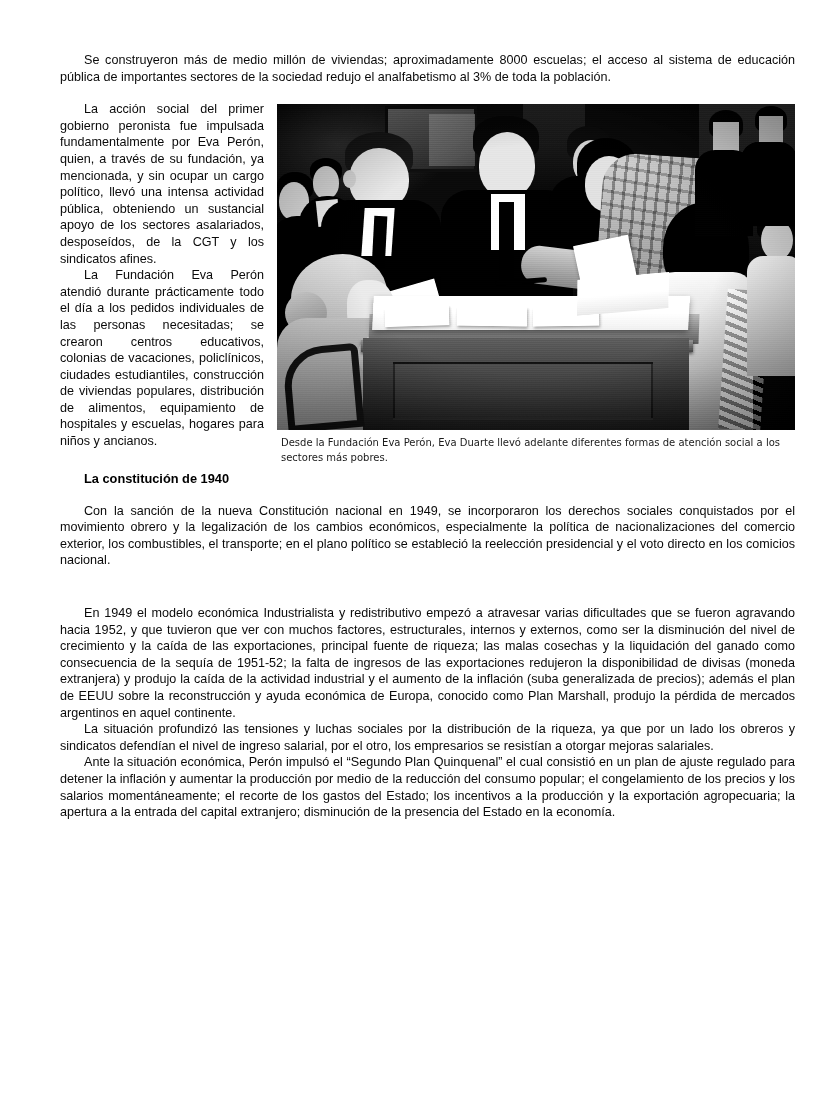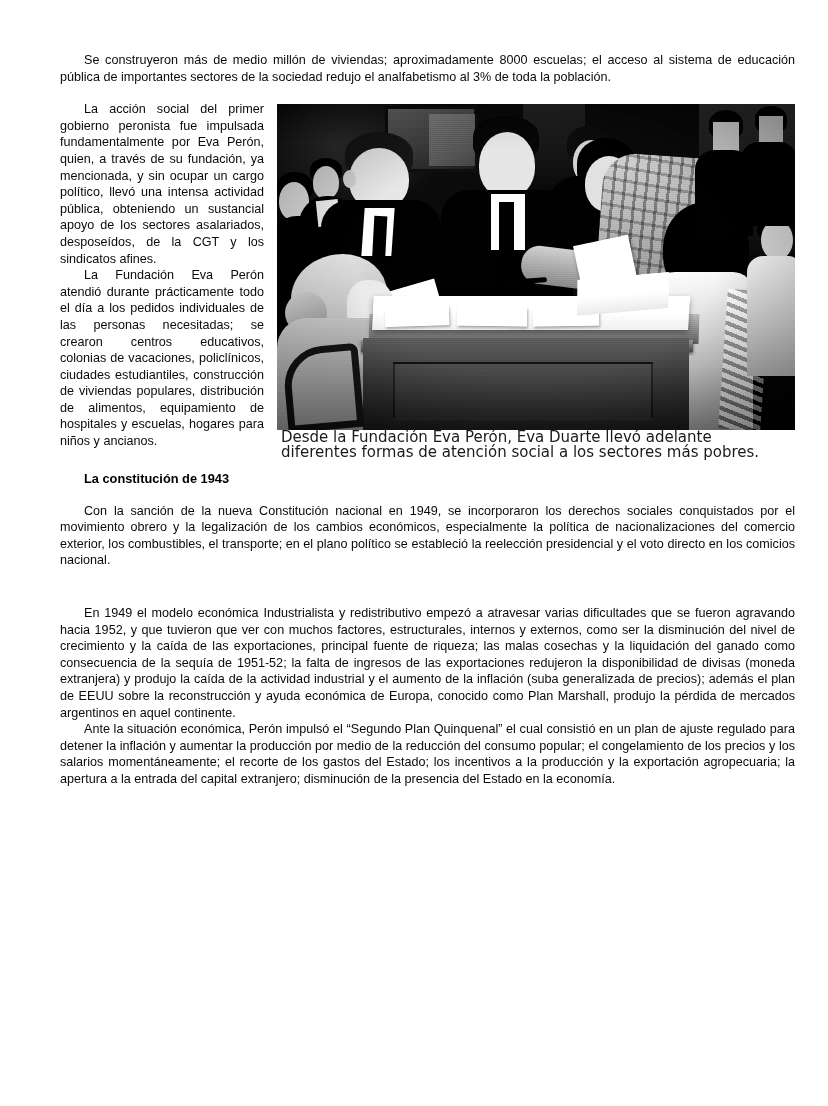--- a/index.html
+++ b/index.html
@@ -309,24 +309,24 @@
     pointer-events:none;
   }
   .vignette {
     position:absolute; inset:0;
     background: radial-gradient(ellipse 78% 78% at 50% 48%, rgba(0,0,0,0) 45%, rgba(0,0,0,.42) 100%);
     pointer-events:none;
   }
 
   .caption {
     font-family: "DejaVu Sans", sans-serif;
-    font-size: 15px;
+    font-size: 10px;
     line-height: 14.5px;
     color: #1a1a1a;
-    margin: 0 0 0 4px;
+    margin: 6px 0 0 4px;
     width: 500px;
   }
 </style>
 </head>
 <body>
 
 <div class="page">
 
   <p class="body-text indent">Se construyeron más de medio millón de viviendas; aproximadamente 8000 escuelas; el acceso al sistema de educación pública de importantes sectores de la sociedad redujo el analfabetismo al 3% de toda la población.</p>
 
@@ -413,29 +413,30 @@
     </div>
     <figcaption class="caption">Desde la Fundación Eva Perón, Eva Duarte llevó adelante diferentes formas de atención social a los sectores más pobres.</figcaption>
   </figure>
 
   <p class="body-text indent">La acción social del primer gobierno peronista fue impulsada fundamentalmente por Eva Perón, quien, a través de su fundación, ya mencionada, y sin ocupar un cargo político, llevó una intensa actividad pública, obteniendo un sustancial apoyo de los sectores asalariados, desposeídos, de la CGT y los sindicatos afines.</p>
 
   <p class="body-text indent">La Fundación Eva Perón atendió durante prácticamente todo el día a los pedidos individuales de las personas necesitadas; se crearon centros educativos, colonias de vacaciones, policlínicos, ciudades estudiantiles, construcción de viviendas populares, distribución de alimentos, equipamiento de hospitales y escuelas, hogares para niños y ancianos.</p>
 
   <div class="gap-lg"></div>
 
-  <h2 class="heading">La constitución de 1943</h2>
+  <h2 class="heading">La constitución de 1940</h2>
 
   <div class="gap-md"></div>
 
   <p class="body-text indent">Con la sanción de la nueva Constitución nacional en 1949, se incorporaron los derechos sociales conquistados por el movimiento obrero y la legalización de los cambios económicos, especialmente la política de nacionalizaciones del comercio exterior, los combustibles, el transporte; en el plano político se estableció la reelección presidencial y el voto directo en los comicios nacional.</p>
 
   <div class="gap-lg"></div>
 
 
   <div class="gap-md"></div>
 
   <p class="body-text indent">En 1949 el modelo económica Industrialista y redistributivo empezó a atravesar varias dificultades que se fueron agravando hacia 1952, y que tuvieron que ver con muchos factores, estructurales, internos y externos, como ser la disminución del nivel de crecimiento y la caída de las exportaciones, principal fuente de riqueza; las malas cosechas y la liquidación del ganado como consecuencia de la sequía de 1951-52; la falta de ingresos de las exportaciones redujeron la disponibilidad de divisas (moneda extranjera) y produjo la caída de la actividad industrial y el aumento de la inflación (suba generalizada de precios); además el plan de EEUU sobre la reconstrucción y ayuda económica de Europa, conocido como Plan Marshall, produjo la pérdida de mercados argentinos en aquel continente.</p>
 
+  <p class="body-text indent">La situación profundizó las tensiones y luchas sociales por la distribución de la riqueza, ya que por un lado los obreros y sindicatos defendían el nivel de ingreso salarial, por el otro, los empresarios se resistían a otorgar mejoras salariales.</p>
 
   <p class="body-text indent">Ante la situación económica, Perón impulsó el “Segundo Plan Quinquenal” el cual consistió en un plan de ajuste regulado para detener la inflación y aumentar la producción por medio de la reducción del consumo popular; el congelamiento de los precios y los salarios momentáneamente; el recorte de los gastos del Estado; los incentivos a la producción y la exportación agropecuaria; la apertura a la entrada del capital extranjero; disminución de la presencia del Estado en la economía.</p>
 
 </div>
 
 </body></html>

